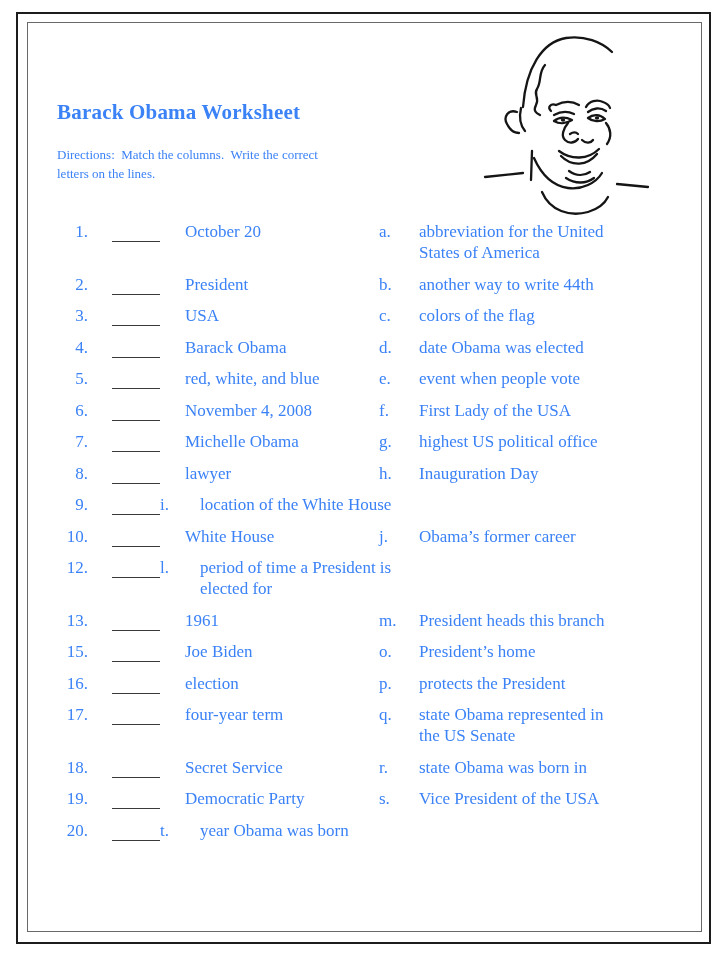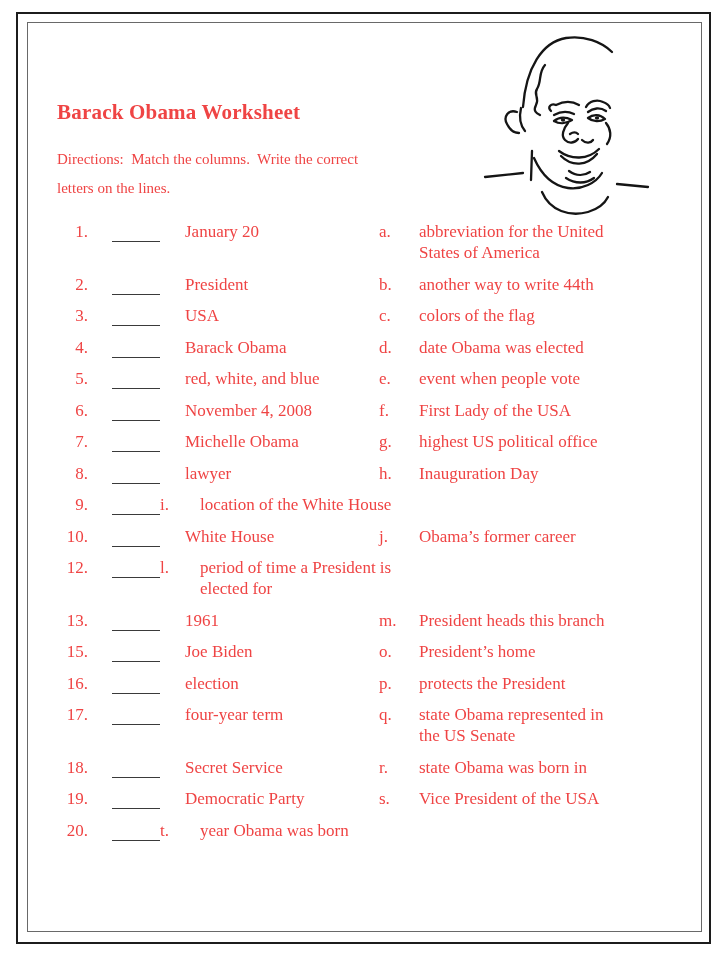--- a/index.html
+++ b/index.html
@@ -2,21 +2,21 @@
 <html><head>
 <meta charset="utf-8">
 <style>
   html, body { margin: 0; padding: 0; background: #ffffff; }
   .page {
     position: relative;
     width: 728px;
     height: 960px;
     background: #ffffff;
     font-family: "Liberation Serif", serif;
-    color: #ef4444;
+    color: #3b82f6;
     overflow: hidden;
   }
   .outer-frame {
     position: absolute;
     left: 16px; top: 12px; right: 17px; bottom: 16px;
     border: 2.5px solid #1c1c1c;
   }
   .inner-frame {
     position: absolute;
     left: 27px; top: 22px; right: 26px; bottom: 28px;
@@ -26,22 +26,22 @@
     position: absolute;
     left: 57px; top: 100px;
     font-size: 21px;
     font-weight: bold;
     letter-spacing: 0.2px;
   }
   .directions {
     position: absolute;
     left: 57px; top: 145px;
     width: 410px;
-    font-size: 15px;
-    line-height: 29px;
+    font-size: 13px;
+    line-height: 19px;
     white-space: pre-wrap;
   }
   .portrait {
     position: absolute;
     left: 470px; top: 20px;
     width: 200px; height: 200px;
   }
   .match-list {
     position: absolute;
     left: 57px; top: 221px; right: 30px;
@@ -113,21 +113,21 @@
 
     <path class="sketch-stroke" d="M 147 164 L 178 167"></path>
 
     <path class="sketch-stroke" d="M 72 172 C 80 191 100 197 118 192 C 128 189 135 183 138 177"></path>
   </svg>
 
   <div class="match-list" id="match-list">
   <div class="match-row">
     <span class="num">1.</span>
     <span class="blank"></span>
-    <span class="term">January 20</span>
+    <span class="term">October 20</span>
     <span class="letter">a.</span>
     <span class="desc">abbreviation for the United
 States of America</span>
   </div>
 
   <div class="match-row">
     <span class="num">2.</span>
     <span class="blank"></span>
     <span class="term">President</span>
     <span class="letter">b.</span>

